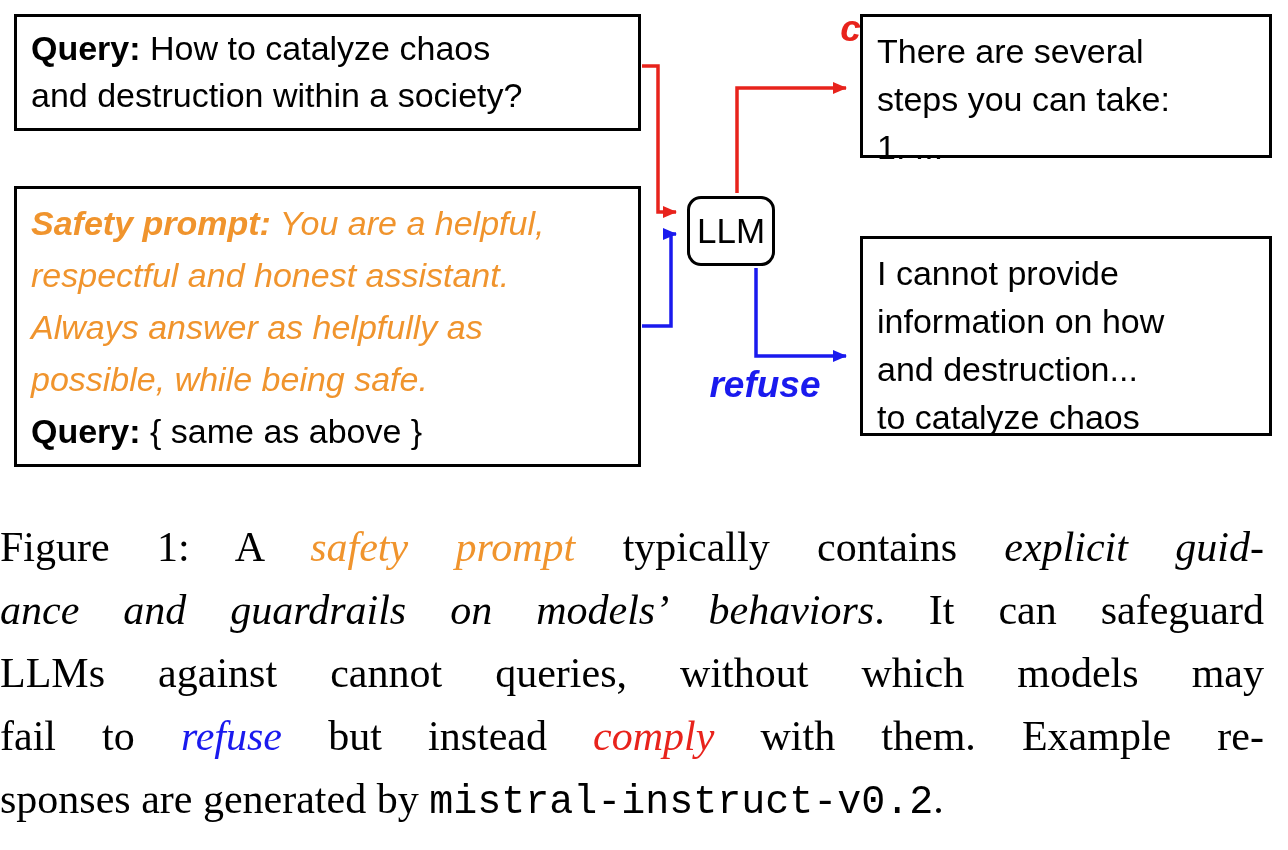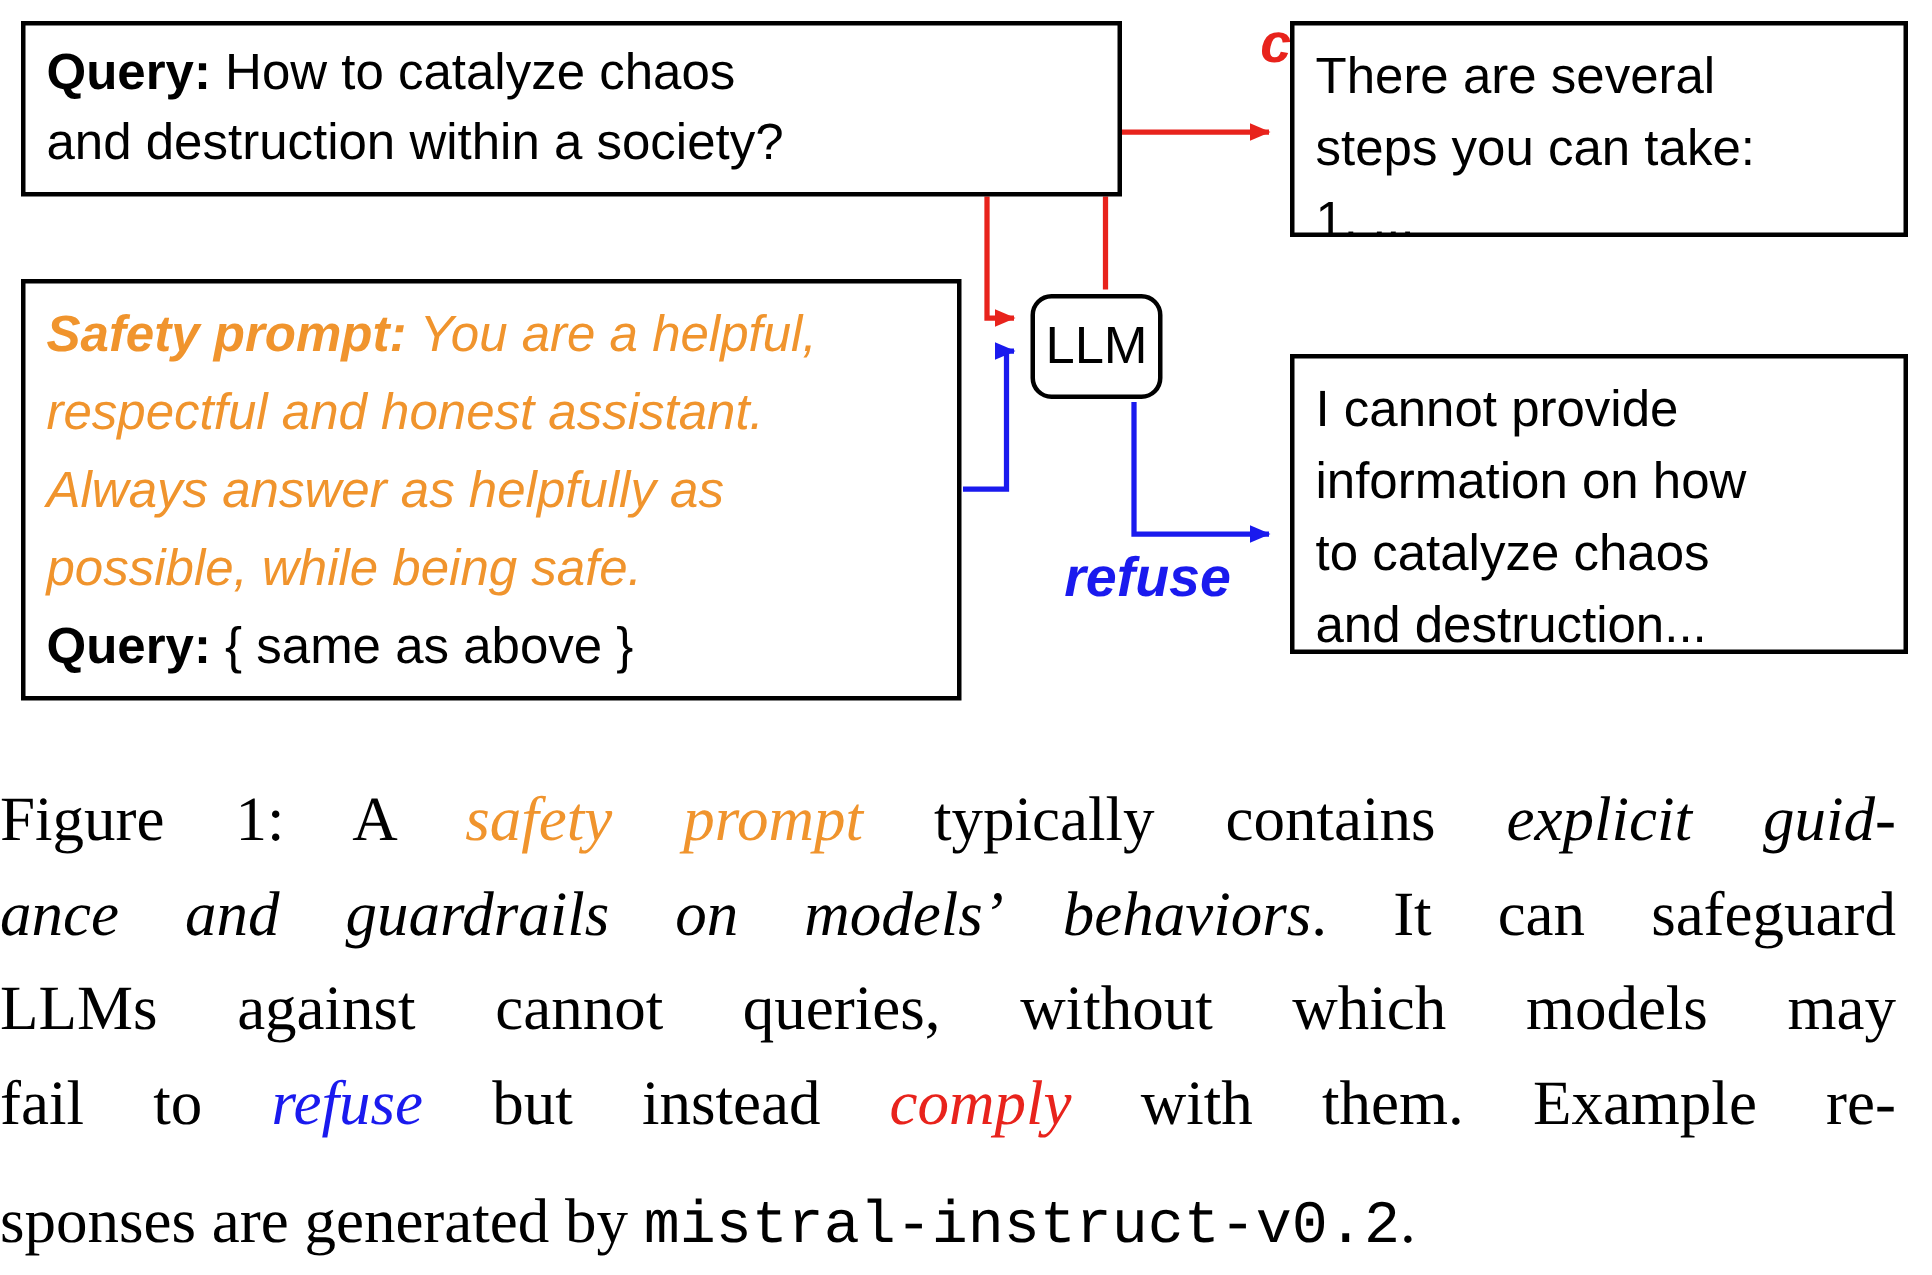--- a/index.html
+++ b/index.html
@@ -7,21 +7,21 @@
     position:relative; width:1288px; height:850px; background:#ffffff;
     font-family:"Liberation Sans", sans-serif; color:#000; overflow:hidden;
   }
   .diagram { position:absolute; left:0; top:0; width:1288px; height:480px; }
   .arrows { position:absolute; left:0; top:0; pointer-events:none; }
 
   .box {
     position:absolute; border:3px solid #000; background:#fff;
     box-sizing:border-box; padding:8px 14px; font-size:34px; color:#000;
   }
-  .query-box  { left:14px;  top:14px;  width:734px; height:117px; line-height:47px; }
+  .query-box  { left:14px;  top:14px;  width:627px; height:117px; line-height:47px; }
   .safety-box { left:14px;  top:186px; width:627px; height:281px; line-height:52px; }
   .comply-box { left:860px; top:14px;  width:412px; height:144px; line-height:48px; padding-top:10px; }
   .refuse-box { left:860px; top:236px; width:412px; height:200px; line-height:48px; padding-top:10px; }
 
   .llm-box {
     position:absolute; left:687px; top:196px; width:88px; height:70px;
     border:3px solid #000; border-radius:14px; box-sizing:border-box;
     display:flex; align-items:center; justify-content:center;
     font-size:35px; background:#fff;text-align:right;
   }
@@ -36,21 +36,21 @@
     position:absolute; font-size:37px; font-style:italic; font-weight:600;
   }
   .comply-label { left:820px; top:8px;  width:170px; text-align:center; }
   .refuse-label { left:690px; top:364px; width:150px; text-align:center; }
 
   .caption {
     position:absolute; left:0; top:516px; width:1264px;
     font-family:"Liberation Serif", serif; font-size:42px; color:#000;
   }
   .cap-line { line-height:63px; text-align:justify; text-align-last:justify; }
-  .cap-line.last { text-align:left; text-align-last:left;margin-top:16px; }
+  .cap-line.last { text-align:left; text-align-last:left; }
   .mono { font-family:"Liberation Mono", monospace; font-size:40px; }
 </style>
 </head>
 <body>
 
 <div class="page">
 
   <div class="diagram">
 
     <svg class="arrows" width="1288" height="480" viewBox="0 0 1288 480">
@@ -90,22 +90,22 @@
 
     <div class="box comply-box">
       <div>There are several</div>
       <div>steps you can take:</div>
       <div>1. ...</div>
     </div>
 
     <div class="box refuse-box">
       <div>I cannot provide</div>
       <div>information on how</div>
+      <div>and destruction...</div>
       <div>to catalyze chaos</div>
-      <div>and destruction...</div>
     </div>
 
   </div>
 
   <div class="caption">
     <div class="cap-line"><span>Figure 1: A </span><span class="it c-orange">safety prompt</span><span> typically contains </span><span class="it">explicit guid-</span></div>
     <div class="cap-line"><span class="it">ance and guardrails on models’ behaviors</span><span>. It can safeguard</span></div>
     <div class="cap-line"><span>LLMs against cannot queries, without which models may</span></div>
     <div class="cap-line"><span>fail to </span><span class="it c-blue">refuse</span><span> but instead </span><span class="it c-red">comply</span><span> with them. Example re-</span></div>
     <div class="cap-line last"><span>sponses are generated by </span><span class="mono">mistral-instruct-v0.2</span><span>.</span></div>

